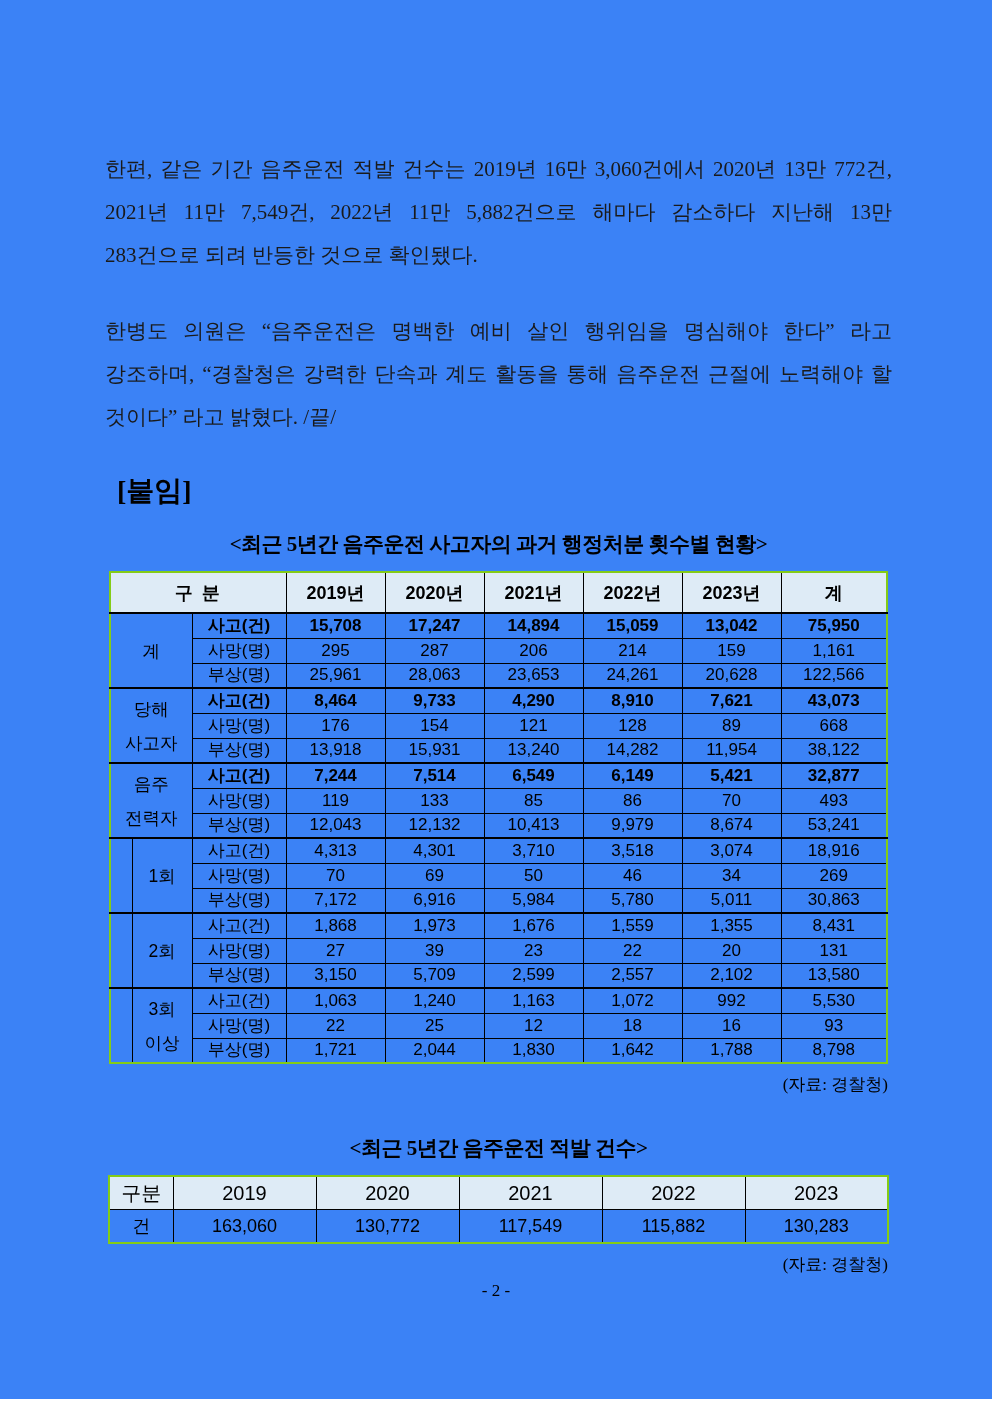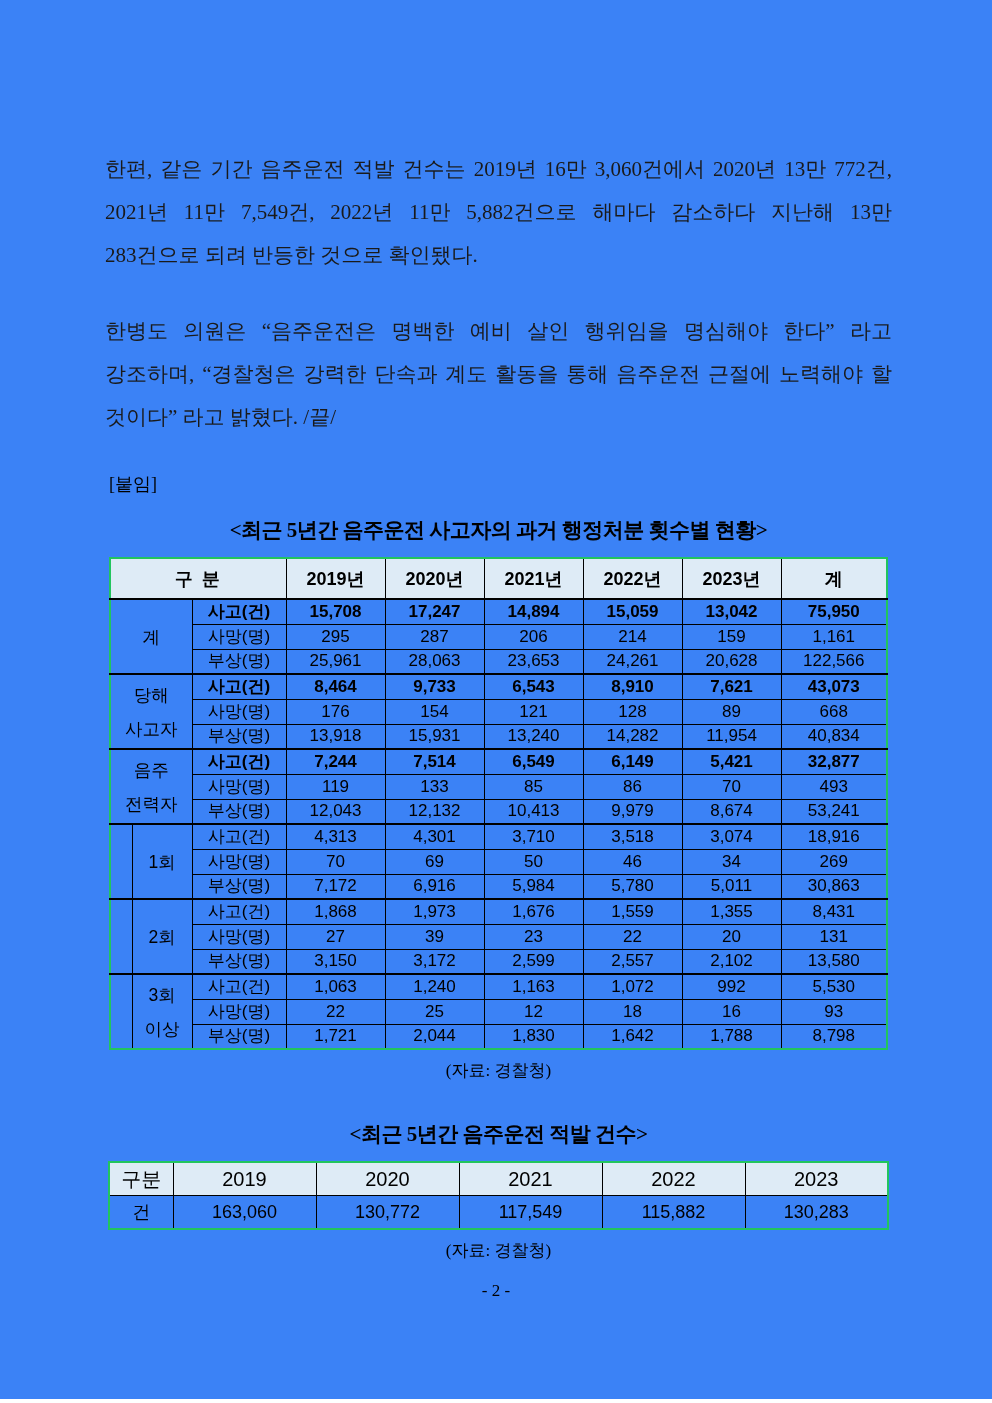--- a/index.html
+++ b/index.html
@@ -18,37 +18,37 @@
   }
   p.body-par {
     font-size: 21px;
     line-height: 2.05;
     text-align: justify;
     word-break: keep-all;
     margin-bottom: 33px;
     color: #1a1a1a;
   }
   .attach-label {
-    font-size: 18px;
-    font-weight: normal;
-    margin: 30px 0 16px 4px;
+    font-size: 28px;
+    font-weight: bold;
+    margin: 30px 0 16px 12px;
   }
   .tbl-title {
     text-align: center;
     font-weight: bold;
     font-size: 21px;
     letter-spacing: -0.5px;
     margin: 20px 0 13px 0;
   }
   table {
     border-collapse: collapse;
     table-layout: fixed;
     margin: 0 auto;
     font-family: "Liberation Sans", sans-serif;
-    border: 2px solid #22c55e;
+    border: 2px solid #84cc16;
   }
   table.t1 { width: 779px; }
   table.t2 { width: 779px; }
   .t1 th, .t1 td, .t2 th, .t2 td {
     border: 1px solid #000;
     text-align: center;
     vertical-align: middle;
     overflow: hidden;
   }
   .t1 thead th {
@@ -77,21 +77,21 @@
     font-weight: normal;
     text-align: center;
   }
   .t2 tbody td {
     height: 34px;
     font-size: 18px;
   }
   .source-note {
     width: 779px;
     margin: 9px auto 0 auto;
-    text-align: center;
+    text-align: right;
     font-size: 17px;
     font-family: "Liberation Serif", serif;
   }
   .t2-title-wrap { margin-top: 38px; }
   .page-number {
     position: absolute;
     left: 0; right: 0;
     bottom: 98px;
     text-align: center;
     font-size: 17px;
@@ -162,42 +162,42 @@
             <td class="val">23,653</td>
             <td class="val">24,261</td>
             <td class="val">20,628</td>
             <td class="val">122,566</td>
           </tr>
           <tr class="gstart">
             <td class="glabel" rowspan="3" colspan="2">당해 사고자</td>
             <td class="metric b">사고(건)</td>
             <td class="val b">8,464</td>
             <td class="val b">9,733</td>
-            <td class="val b">6,543</td>
+            <td class="val b">4,290</td>
             <td class="val b">8,910</td>
             <td class="val b">7,621</td>
             <td class="val b">43,073</td>
           </tr>
           <tr>
             <td class="metric">사망(명)</td>
             <td class="val">176</td>
             <td class="val">154</td>
             <td class="val">121</td>
             <td class="val">128</td>
             <td class="val">89</td>
             <td class="val">668</td>
           </tr>
           <tr>
             <td class="metric">부상(명)</td>
             <td class="val">13,918</td>
             <td class="val">15,931</td>
             <td class="val">13,240</td>
             <td class="val">14,282</td>
             <td class="val">11,954</td>
-            <td class="val">40,834</td>
+            <td class="val">38,122</td>
           </tr>
           <tr class="gstart">
             <td class="glabel" rowspan="3" colspan="2">음주 전력자</td>
             <td class="metric b">사고(건)</td>
             <td class="val b">7,244</td>
             <td class="val b">7,514</td>
             <td class="val b">6,549</td>
             <td class="val b">6,149</td>
             <td class="val b">5,421</td>
             <td class="val b">32,877</td>
@@ -265,21 +265,21 @@
             <td class="val">27</td>
             <td class="val">39</td>
             <td class="val">23</td>
             <td class="val">22</td>
             <td class="val">20</td>
             <td class="val">131</td>
           </tr>
           <tr>
             <td class="metric">부상(명)</td>
             <td class="val">3,150</td>
-            <td class="val">3,172</td>
+            <td class="val">5,709</td>
             <td class="val">2,599</td>
             <td class="val">2,557</td>
             <td class="val">2,102</td>
             <td class="val">13,580</td>
           </tr>
           <tr class="gstart">
             <td class="strip" rowspan="3"></td>
             <td class="glabel" rowspan="3">3회 이상</td>
             <td class="metric">사고(건)</td>
             <td class="val">1,063</td>

